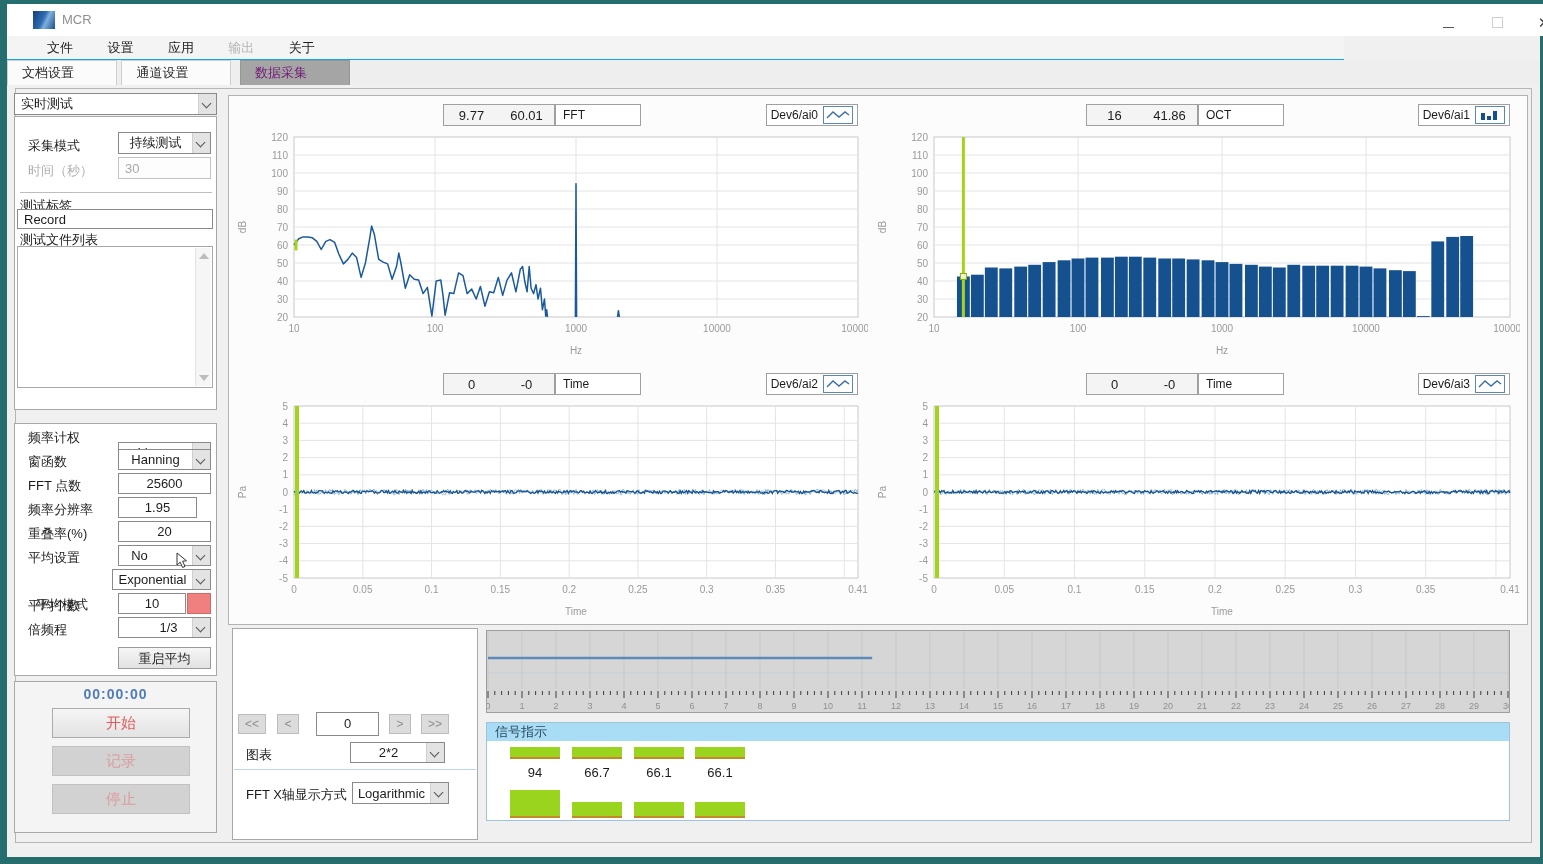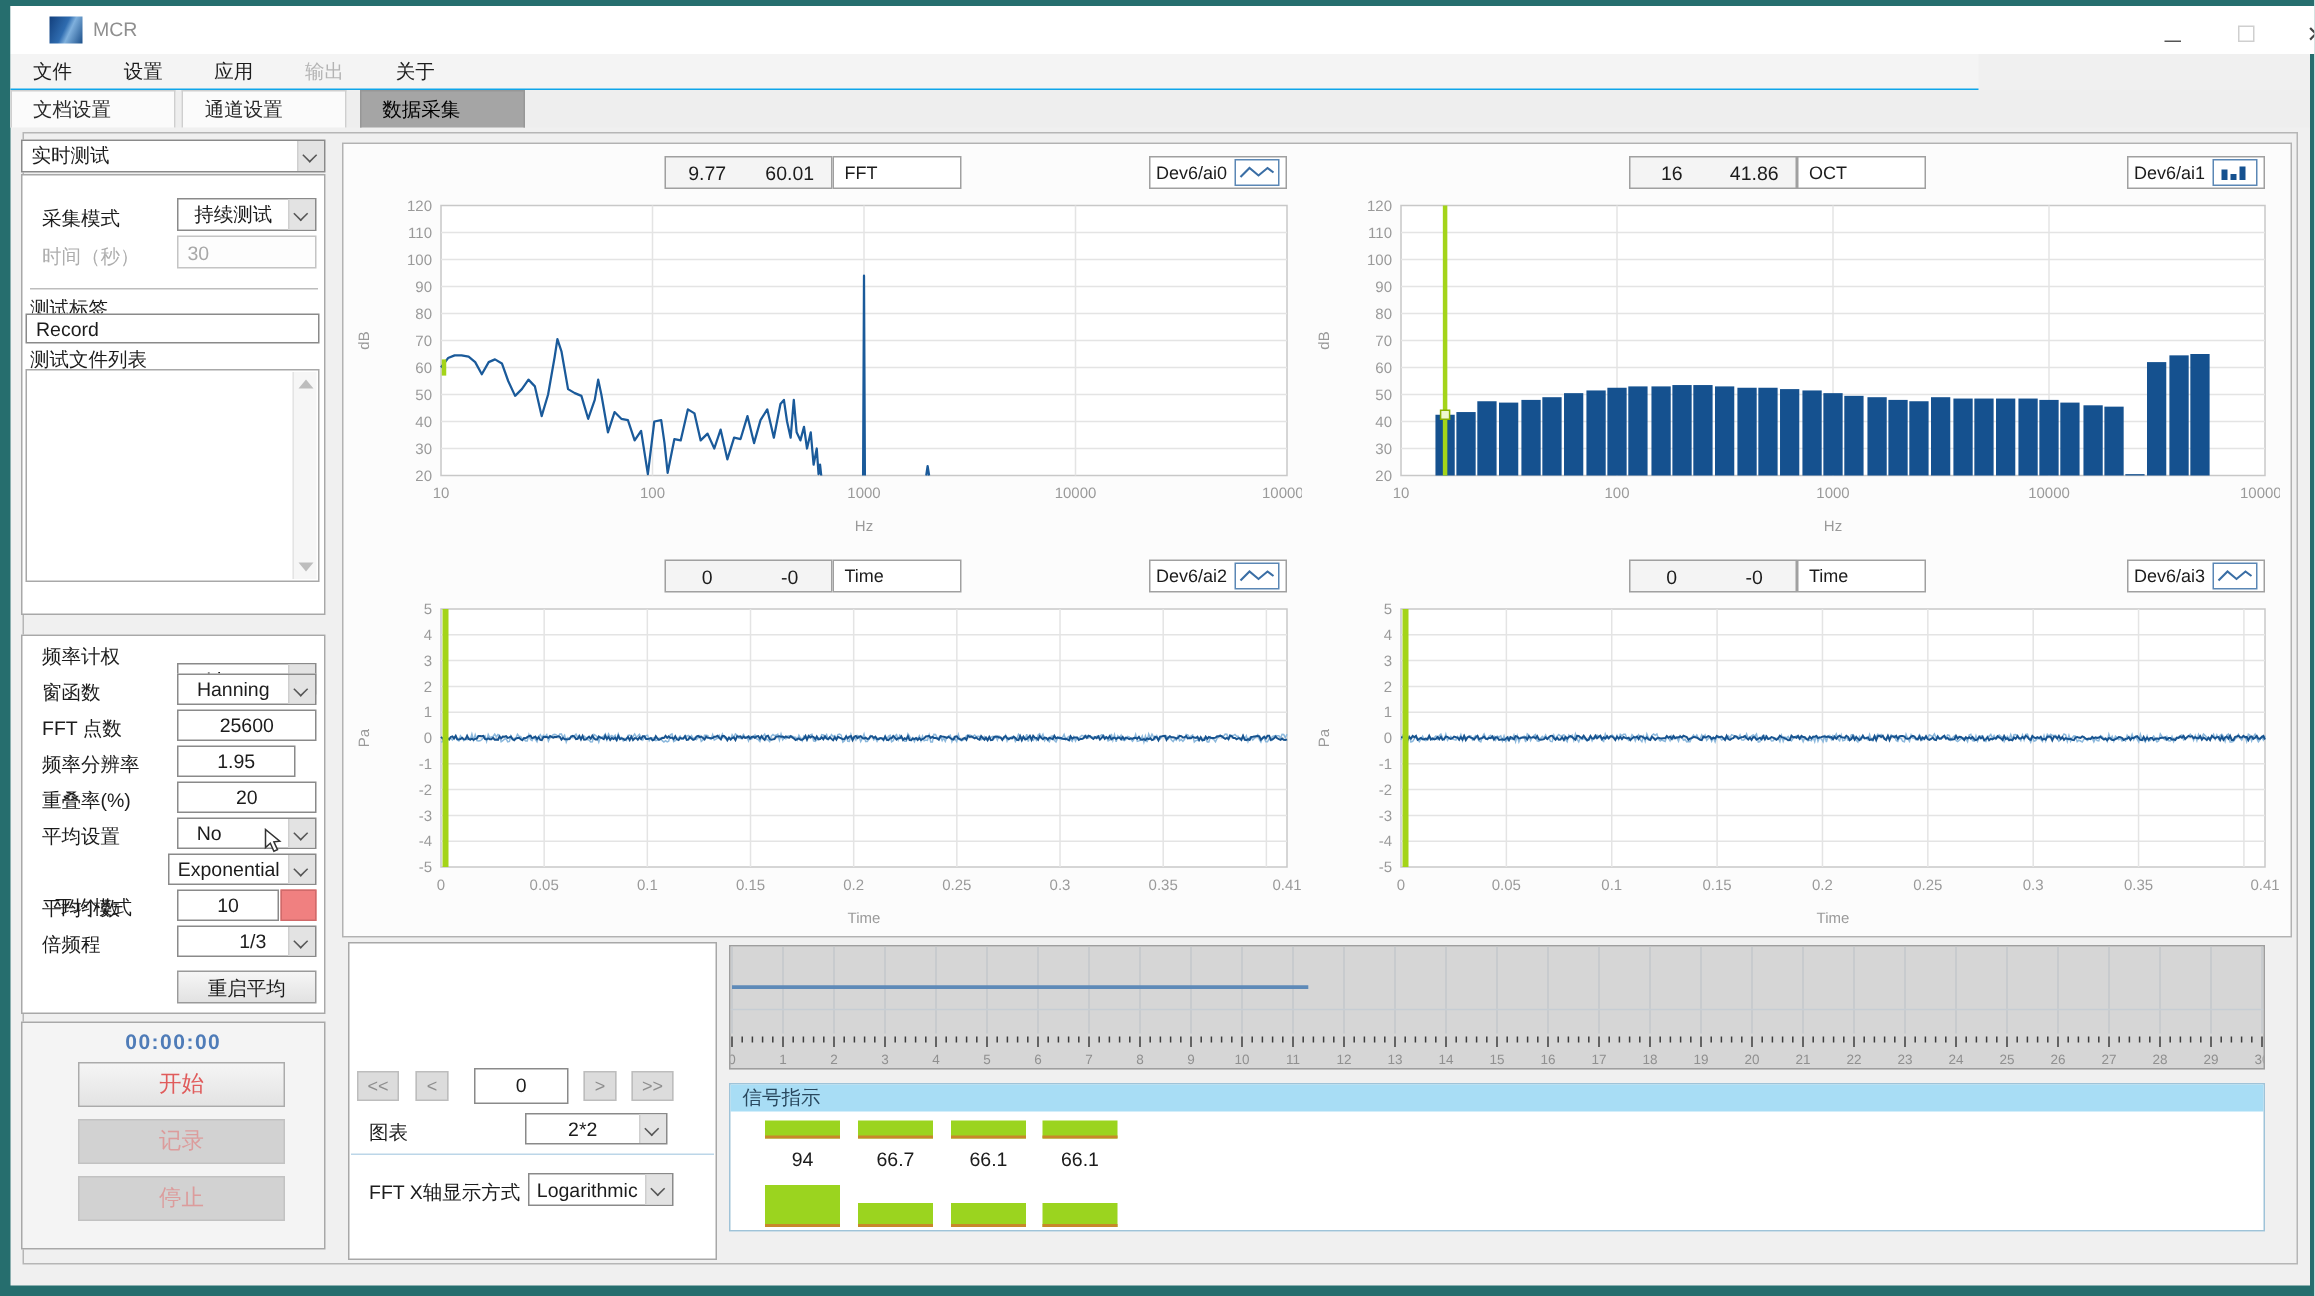--- a/index.html
+++ b/index.html
@@ -8,27 +8,27 @@
   .win{left:7px;top:4px;width:1533px;height:853px;background:#f0f0f0;}
   
   .titlebar{left:7px;top:4px;width:1533px;height:32px;background:#ffffff;padding-left:30px;}
   .logo{left:33px;top:11px;width:22px;height:18px;background:linear-gradient(115deg,#123f7c 0%,#2f6cb0 45%,#7fb0dd 60%,#1b4f8a 100%);}
   .app-title{left:62px;top:12px;font-size:13px;color:#8f8f8f;}
   .winbtn{top:4px;width:46px;height:30px;text-align:center;line-height:30px;color:#666;font-size:14px;}
   .winbtn .glyph-min{display:inline-block;width:11px;border-bottom:1px solid #555;height:8px;}
   .winbtn .glyph-max{display:inline-block;width:9px;height:9px;border:1px solid #cfcfcf;}
   .winbtn .glyph-close{font-size:15px;color:#444;}
   
-  .menubar{left:7px;top:36px;width:1312px;height:23px;background:#f4f4f4;border-bottom:1px solid #0ea5e9;}
+  .menubar{left:7px;top:36px;width:1312px;height:23px;background:#f4f4f4;border-bottom:1px solid #0ea5e9;padding-left:25px;}
   .menu-item{display:inline-block;padding:0 15px;line-height:23px;font-size:13px;color:#1d1d1d;}
   .menu-item.disabled{color:#b4b4b4;}
   
   .tabbar{left:7px;top:60px;width:1533px;height:25px;background:#eeeeee;}
   .tab{display:inline-block;box-sizing:border-box;width:110px;height:25px;line-height:24px;text-align:left;padding-left:14px;font-size:13px;color:#2a2a2a;background:#fbfbfb;border:1px solid #cfcfcf;border-bottom:none;margin-right:0px;vertical-align:top;}
-  .tab.active{background:#a5a5a5;border-color:#979797;color:#000000;margin-left:4px;}
+  .tab.active{background:#a5a5a5;border-color:#979797;color:#701a75;margin-left:4px;}
   
   .content{left:15px;top:88px;width:1517px;height:755px;background:#f0f0f0;border:1px solid #b6b6b6;box-sizing:border-box;}
   
   .selectbox{box-sizing:border-box;border:1px solid #8a8a8a;background:#fff;font-size:13px;color:#1c1c1c;display:flex;align-items:center;}
   .selectbox .sel-val{flex:1;text-align:center;}
   .selectbox .sel-arrow{width:17px;align-self:stretch;background:#e3e3e3;border-left:1px solid #cfcfcf;position:relative;}
   .selectbox .sel-arrow::after{content:"";position:absolute;left:4px;top:6px;width:6px;height:6px;border-right:1.6px solid #555;border-bottom:1.6px solid #555;transform:rotate(45deg);}
   .txtinput{box-sizing:border-box;border:1px solid #8a8a8a;background:#fff;font-size:13px;color:#1c1c1c;text-align:center;padding:0;font-family:"Liberation Sans",sans-serif;}
   .txtinput.left{text-align:left;padding-left:6px;}
   .txtinput:disabled,.txtinput.disabled{color:#a8a8a8;border-color:#c4c4c4;background:#fdfdfd;}

